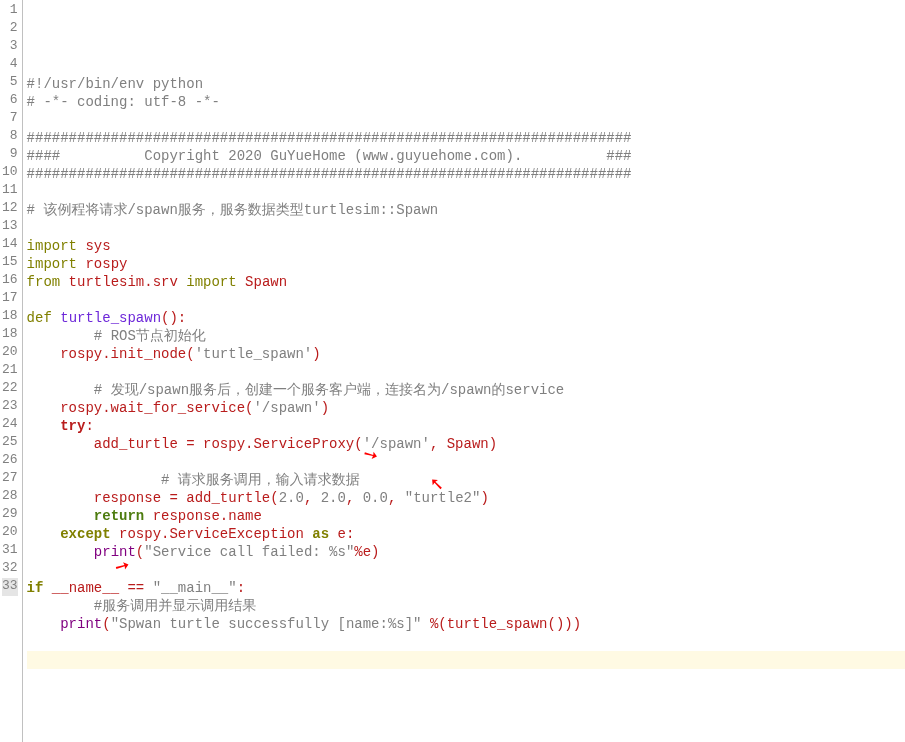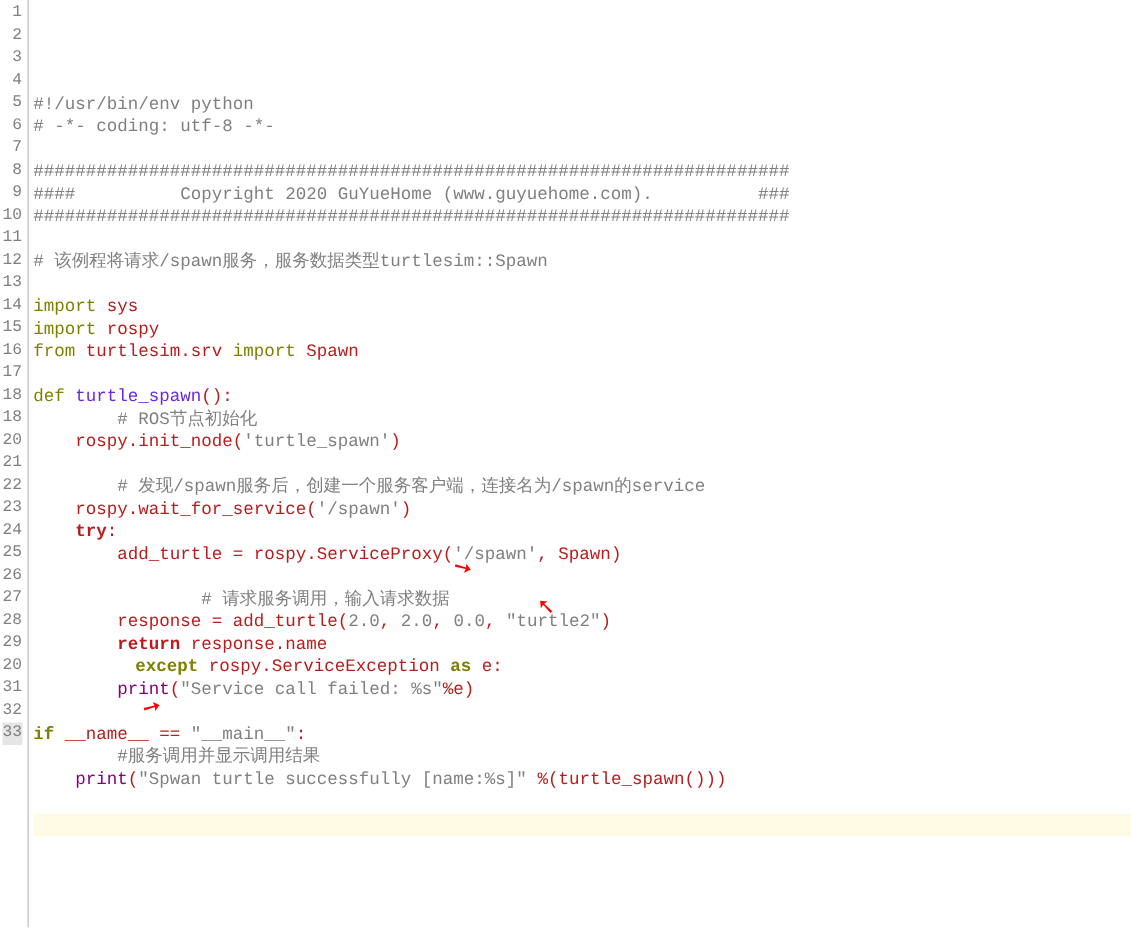--- a/index.html
+++ b/index.html
@@ -43,24 +43,24 @@
       background: #fffae3;
     }
     .tok-comment { color: #808080; }
     .tok-import { color: #808000; }
     .tok-def { color: #808000; font-weight: normal; }
     .tok-funcname { color: #6d28d9; font-family: Liberation Mono, monospace; }
     .tok-string { color: #808080; }
     .tok-number { color: #808080; }
     .tok-name { color: #b91c1c; text-align: right; }
     .tok-builtin { color: #800080; }
-    .tok-return { color: #b91c1c; font-weight: bold; }
+    .tok-return { color: #4d7c0f; font-weight: bold; }
     .tok-if { color: #808000; font-weight: bold; font-family: Liberation Mono, monospace; }
     .tok-try { color: #b91c1c; font-weight: bold; }
-    .tok-except { color: #808000; font-weight: bold; margin-left: 48px; }
+    .tok-except { color: #808000; font-weight: bold; }
     .tok-as { color: #808000; font-weight: bold; }
     .arrow {
       position: absolute;
       color: #ff0000;
       font-size: 20px;
       font-weight: bold;
       pointer-events: none;
     }
     .arrow1 { left: 342px; top: 443px; transform: rotate(-30deg); }
     .arrow2 { left: 408px; top: 470px; transform: rotate(180deg); }

